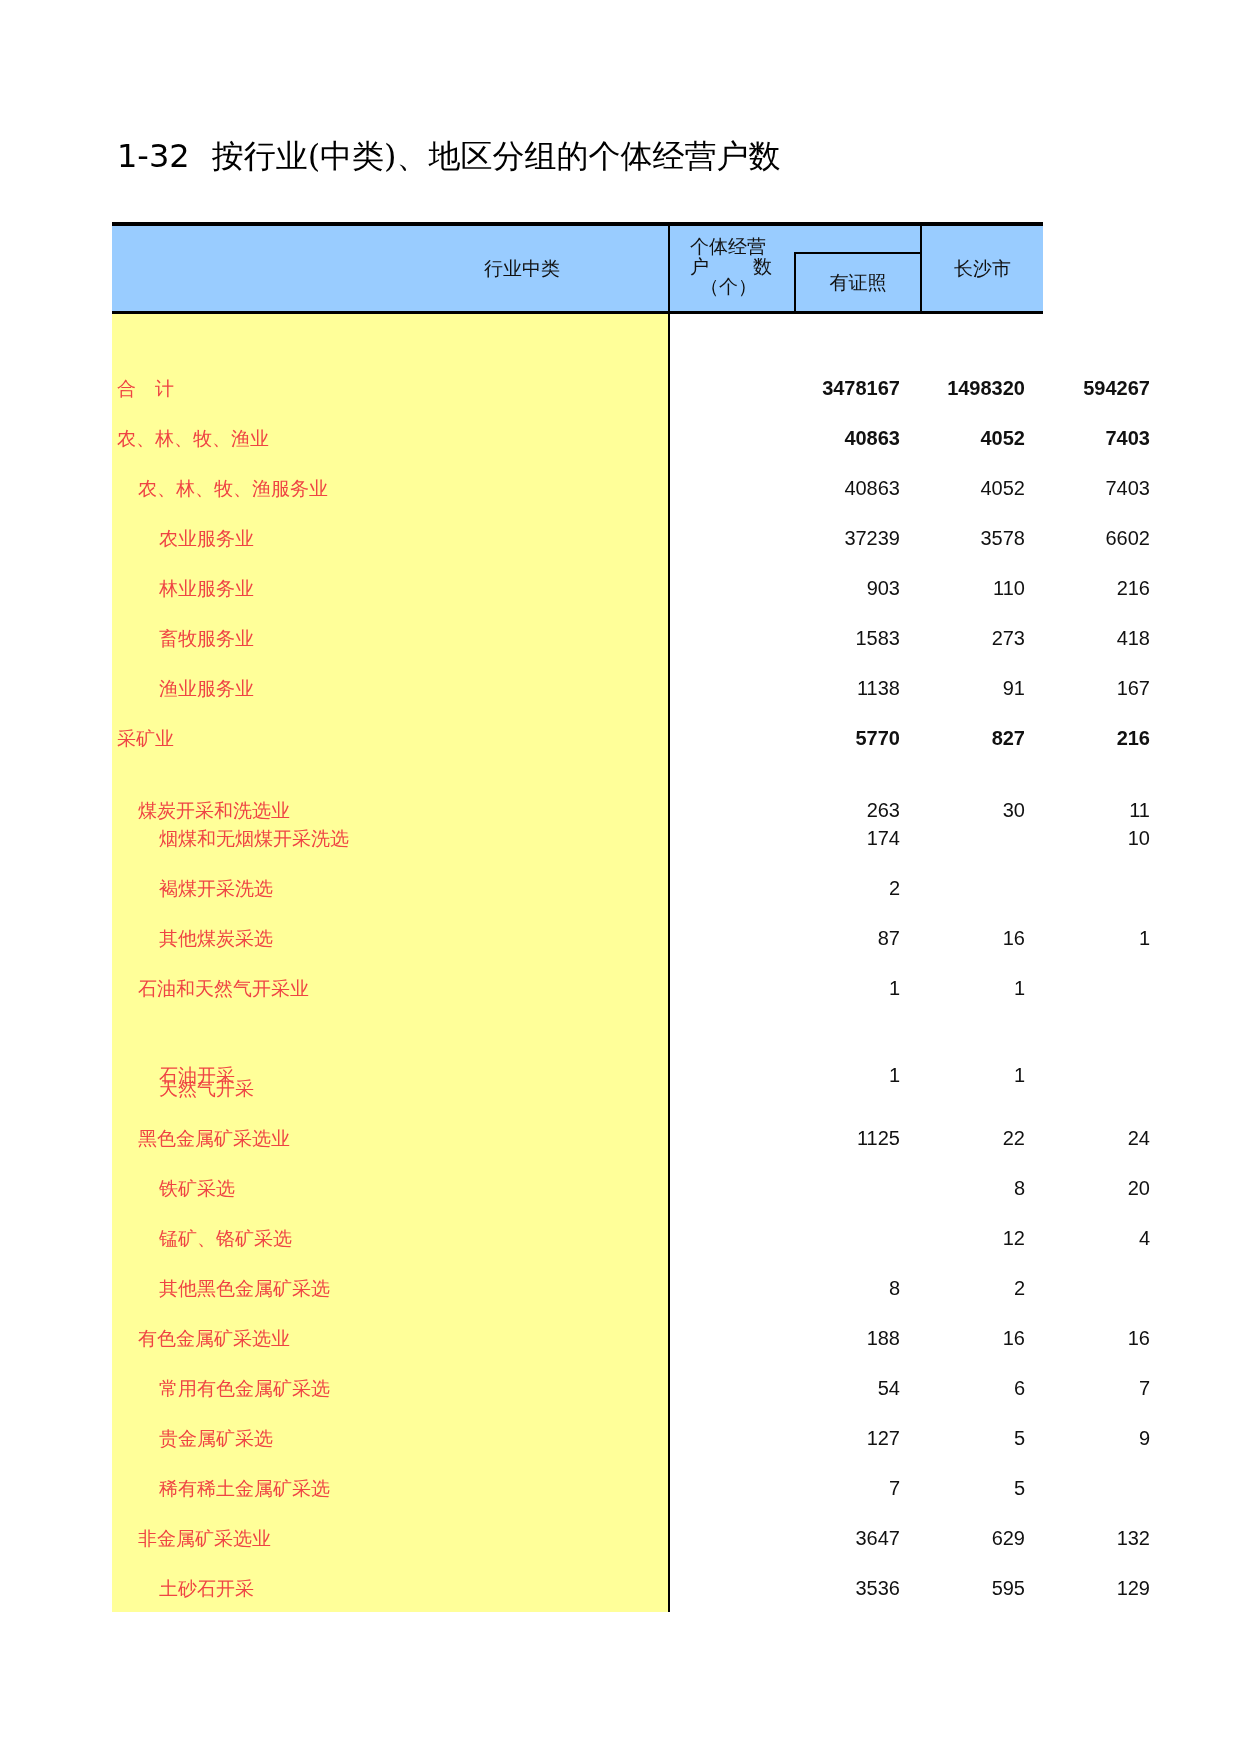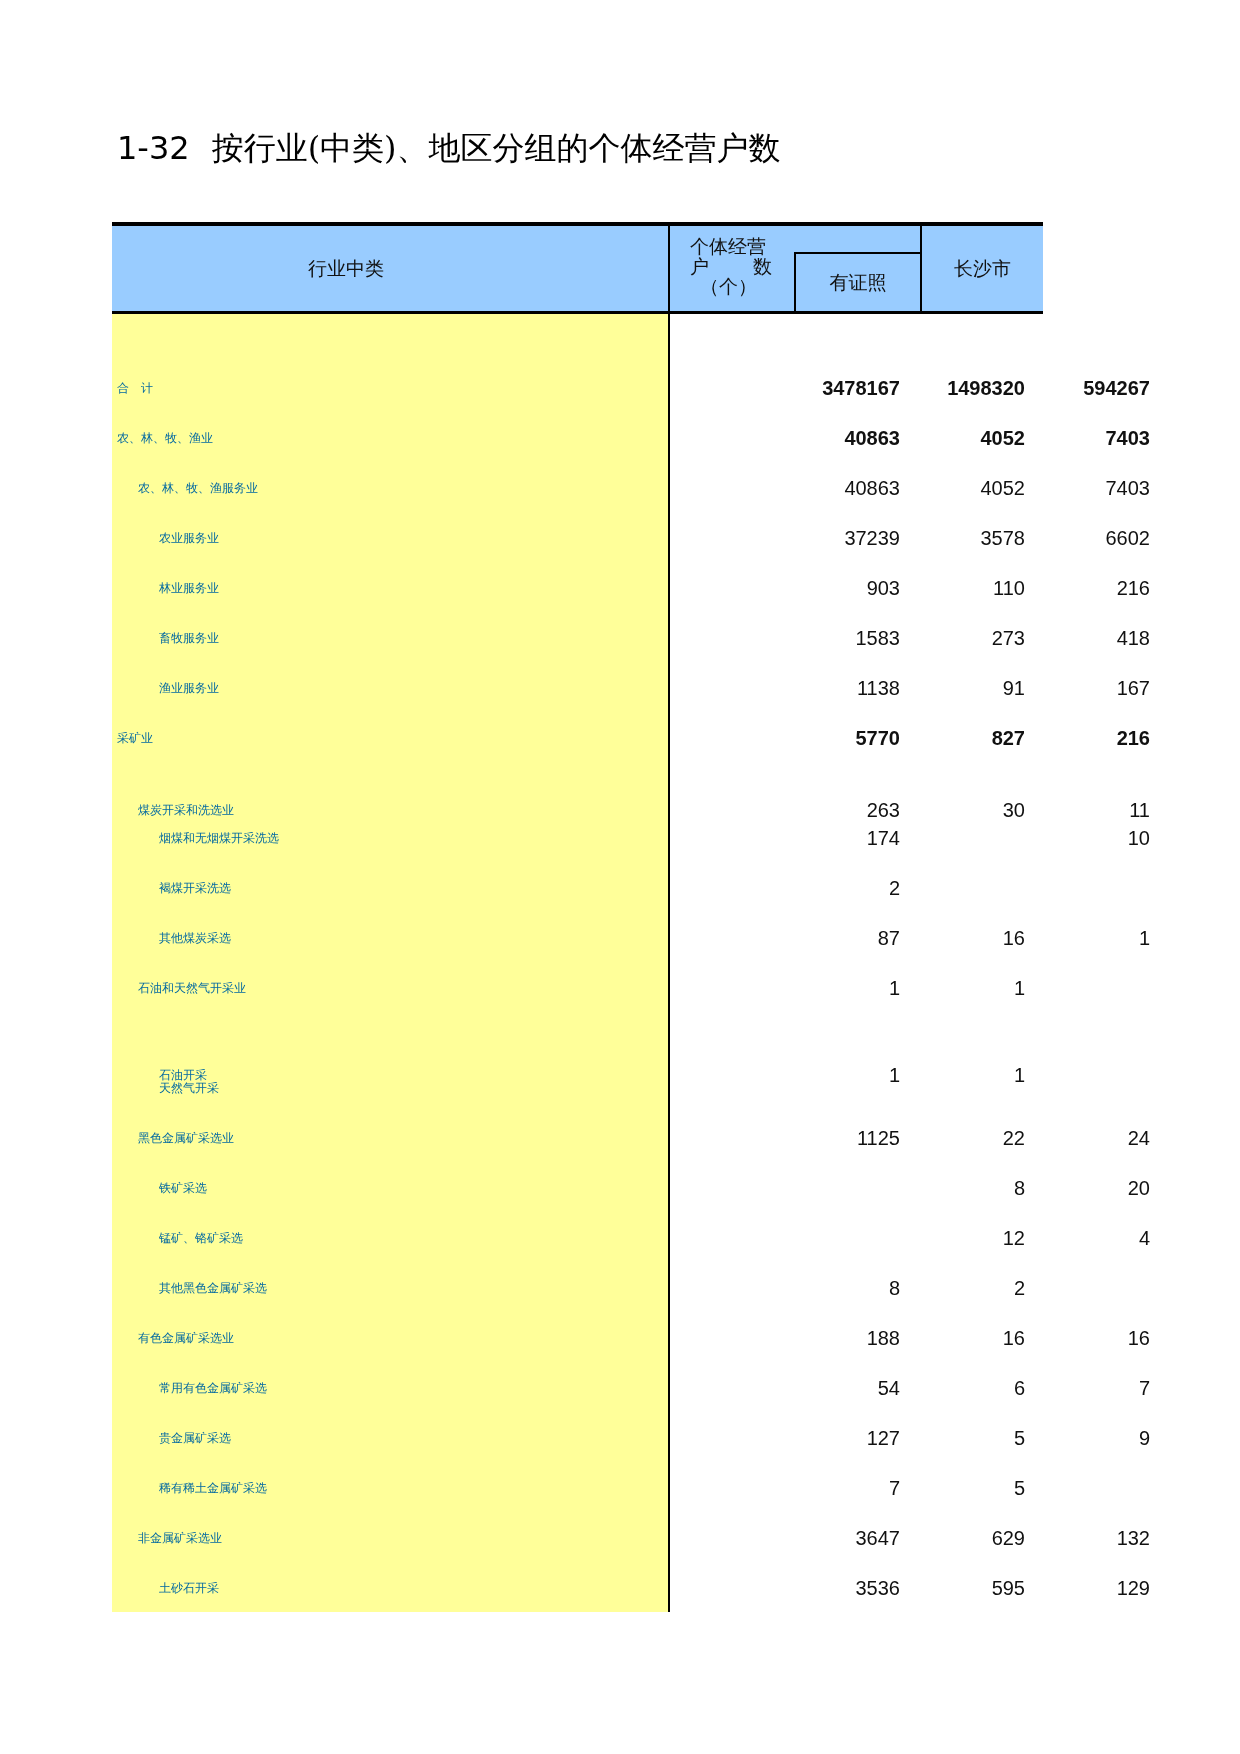--- a/index.html
+++ b/index.html
@@ -1,33 +1,33 @@
 <!DOCTYPE html>
 <html><head>
 <meta charset="utf-8">
 <style>
   html, body { margin:0; padding:0; background:#ffffff; }
   body { width:1240px; height:1754px; position:relative; overflow:hidden;
          font-family:"DejaVu Sans", "Liberation Sans", sans-serif; color:#000; }
-  .title { position:absolute; left:117px; top:128px; font-size:32px; line-height:40px; white-space:nowrap; }
+  .title { position:absolute; left:117px; top:136px; font-size:32px; line-height:40px; white-space:nowrap; }
   .title .num { font-family:"DejaVu Sans", sans-serif; margin-right:22px; }
   .title .txt { font-family:"DejaVu Serif", serif; }
 
   .topline { position:absolute; left:112px; top:222px; width:931px; height:4px; background:#000; }
   .hdr { position:absolute; top:226px; height:86px; background:#99ccff; }
   .hdr-bottom { position:absolute; left:112px; top:311px; width:931px; height:3px; background:#000; }
   .vline { position:absolute; width:2px; background:#000; }
   .hline { position:absolute; height:2px; background:#000; }
   .htext { position:absolute; font-family:"DejaVu Serif", serif; font-size:19px; color:#111; white-space:nowrap; }
 
   .yellow { position:absolute; left:112px; top:314px; width:556px; height:1298px; background:#ffff99; }
   .col1line { position:absolute; left:668px; top:314px; width:2px; height:1298px; background:#000; }
 
   .row { position:absolute; left:112px; width:931px; height:50px; }
-  .row .label { position:absolute; top:0; height:50px; line-height:50px; font-family:"DejaVu Serif", serif; font-size:12px; white-space:nowrap; color:#0369a1; }
+  .row .label { position:absolute; top:0; height:50px; line-height:50px; font-family:"DejaVu Serif", serif; font-size:19px; white-space:nowrap; color:#ef4444; }
   .row .v { position:absolute; top:0; height:50px; line-height:50px; text-align:right; font-family:"Liberation Sans", sans-serif; font-size:20px; color:#111; }
   .row.bold .v { font-weight:bold; }
   .v1 { left:560px; width:228px; }
   .v2 { left:685px; width:228px; }
   .v3 { left:810px; width:228px; }
 </style>
 </head>
 <body>
 
 <div class="title">
@@ -37,21 +37,21 @@
 <div>
   <div class="topline"></div>
   <div class="hdr" style="left:112px;width:931px;"></div>
 
   <div class="vline" style="left:668px;top:226px;height:86px;"></div>
   <div class="vline" style="left:794px;top:253px;height:59px;"></div>
   <div class="vline" style="left:920px;top:226px;height:86px;"></div>
   <div class="hline" style="left:794px;top:252px;width:128px;"></div>
   <div class="hdr-bottom"></div>
 
-  <div class="htext" style="left:126px;width:440px;top:256px;text-align:center;">行业中类</div>
+  <div class="htext" style="left:120px;width:440px;top:256px;text-align:right;">行业中类</div>
   <div class="htext" style="left:690px;top:236px;line-height:20px;">个体经营</div>
   <div class="htext" style="left:690px;top:256px;line-height:20px;">户</div>
   <div class="htext" style="left:753px;top:256px;line-height:20px;">数</div>
   <div class="htext" style="left:700px;top:276px;line-height:20px;">（个）</div>
   <div class="htext" style="left:796px;width:124px;top:270px;text-align:center;">有证照</div>
   <div class="htext" style="left:922px;width:121px;top:256px;text-align:center;">长沙市</div>
 </div>
 
 <div class="yellow"></div>
 <div class="col1line"></div>

